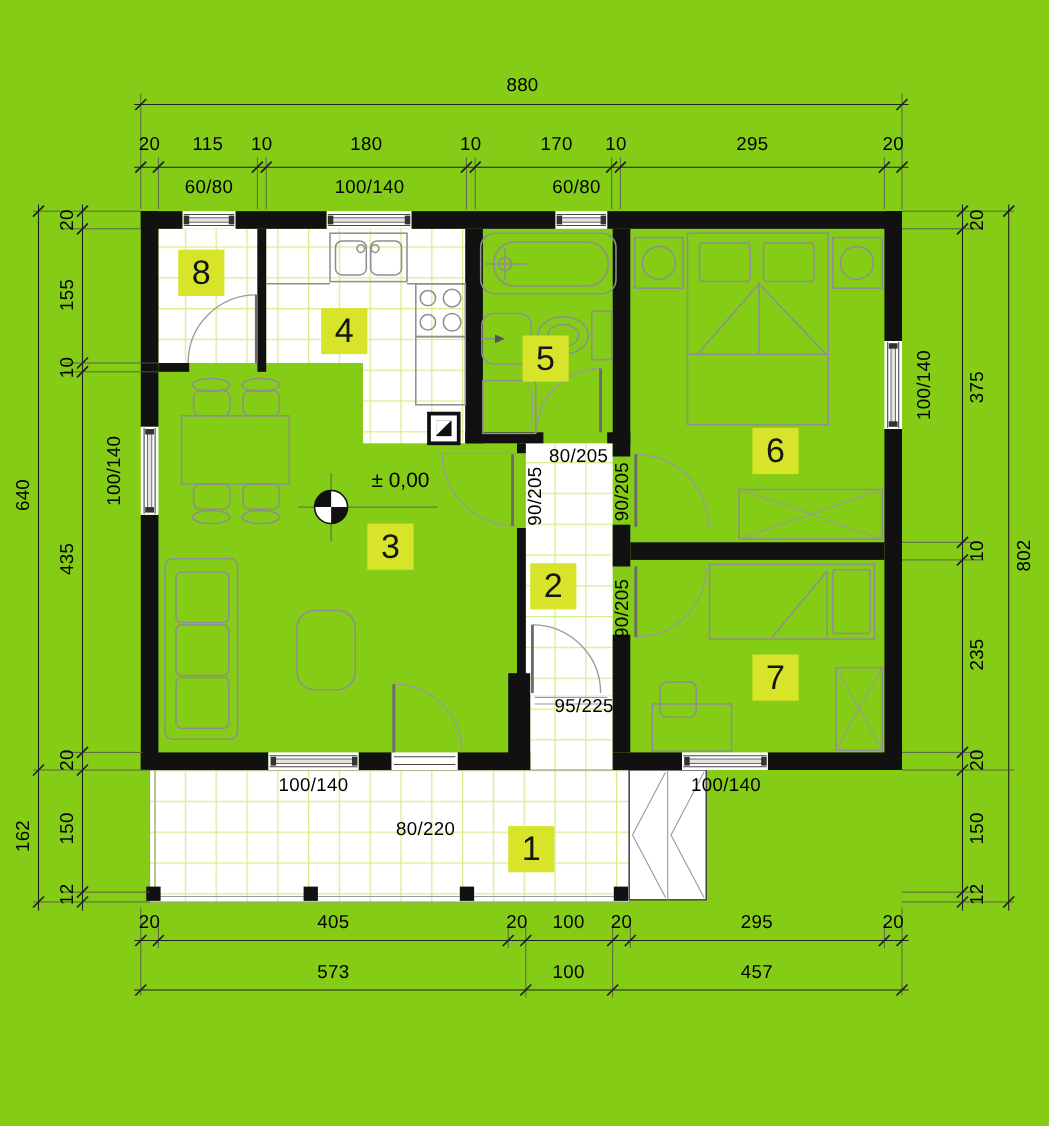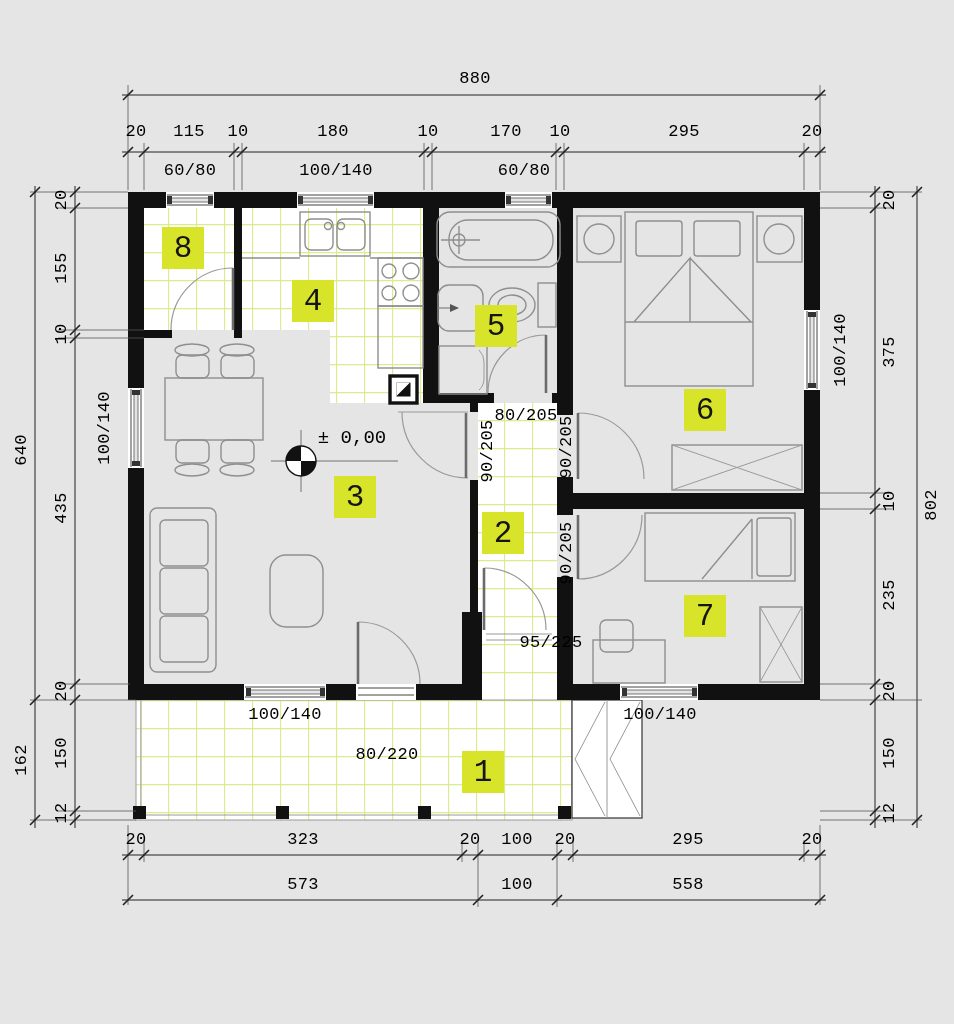--- a/index.html
+++ b/index.html
@@ -1,30 +1,30 @@
 <!DOCTYPE html>
 <html style="--label-bg: #d7e42a;"><head>
 <meta charset="utf-8">
 <style>
   html,body{margin:0;padding:0;background:#ffffff;}
-  #canvas{position:relative;width:954px;height:1024px;background:#e5e5e5;overflow:hidden;
-          font-family:Liberation Mono, monospace;color:#000;}
+  #canvas{position:relative;width:954px;height:1024px;background:#84cc16;overflow:hidden;
+          font-family:Liberation Sans, sans-serif;color:#000;}
   #plan-svg{position:absolute;left:0;top:0;}
   .w{fill:#111111;stroke:none;}
   .fur{fill:none;stroke:#8f8f8f;stroke-width:1.4;}
   .furthin{fill:none;stroke:#9a9a9a;stroke-width:1;}
   .dimline{stroke:#222;stroke-width:1;fill:none;}
   .tick{stroke:#222;stroke-width:1.6;fill:none;}
   .ext{stroke:#555;stroke-width:0.8;fill:none;}
   .arc{fill:none;stroke:#9a9a9a;stroke-width:1.2;}
   .leaf{stroke:#6b6b6b;stroke-width:2.6;fill:none;}
   .winline{stroke:#444;stroke-width:1;fill:none;}
   .dim{position:absolute;transform:translate(-50%,-50%);font-size:17px;letter-spacing:0.3px;white-space:nowrap;}
   .dim.v{transform:translate(-50%,-50%) rotate(-90deg);}
-  .lvl{position:absolute;transform:translate(-50%,-50%);font-size:19px;white-space:nowrap;}
+  .lvl{position:absolute;transform:translate(-50%,-50%);font-size:19px;white-space:nowrap;margin-left:12px;}
   .room-box{position:absolute;width:42px;height:42px;background:var(--label-bg,#d7e42a);
             display:flex;align-items:center;justify-content:center;font-size:31px;color:#151515;}
 </style>
 </head>
 <body>
 
 <div id="canvas">
 
 <svg id="plan-svg" width="954" height="1024" viewBox="0 0 954 1024">
   <defs>
@@ -358,38 +358,38 @@
   <span class="dim v" style="left:889px;top:352px">375</span>
   <span class="dim v" style="left:889px;top:501px">10</span>
   <span class="dim v" style="left:889px;top:595px">235</span>
   <span class="dim v" style="left:889px;top:691px">20</span>
   <span class="dim v" style="left:889px;top:753px">150</span>
   <span class="dim v" style="left:889px;top:813px">12</span>
   <span class="dim v" style="left:931px;top:505px">802</span>
   <span class="dim v" style="left:840px;top:350px">100/140</span>
 
   <span class="dim" style="left:136px;top:839px">20</span>
-  <span class="dim" style="left:303px;top:839px">323</span>
+  <span class="dim" style="left:303px;top:839px">405</span>
   <span class="dim" style="left:470px;top:839px">20</span>
   <span class="dim" style="left:517px;top:839px">100</span>
   <span class="dim" style="left:565px;top:839px">20</span>
   <span class="dim" style="left:688px;top:839px">295</span>
   <span class="dim" style="left:812px;top:839px">20</span>
   <span class="dim" style="left:303px;top:884px">573</span>
   <span class="dim" style="left:517px;top:884px">100</span>
-  <span class="dim" style="left:688px;top:884px">558</span>
+  <span class="dim" style="left:688px;top:884px">457</span>
   <span class="dim" style="left:285px;top:714px">100/140</span>
   <span class="dim" style="left:387px;top:754px">80/220</span>
   <span class="dim" style="left:660px;top:714px">100/140</span>
 
   <span class="dim" style="left:526px;top:415px">80/205</span>
   <span class="dim v" style="left:487px;top:451px">90/205</span>
   <span class="dim v" style="left:566px;top:447px">90/205</span>
   <span class="dim v" style="left:566px;top:553px">90/205</span>
-  <span class="dim" style="left:551px;top:642px">95/225</span>
+  <span class="dim" style="left:531px;top:642px">95/225</span>
 
   <span class="lvl" style="left:352px;top:438px">± 0,00</span>
 </div>
 
 <div>
   <div class="room-box" style="left:462px;top:751px">1</div>
   <div class="room-box" style="left:482px;top:512px">2</div>
   <div class="room-box" style="left:334px;top:476px">3</div>
   <div class="room-box" style="left:292px;top:280px">4</div>
   <div class="room-box" style="left:475px;top:305px">5</div>

